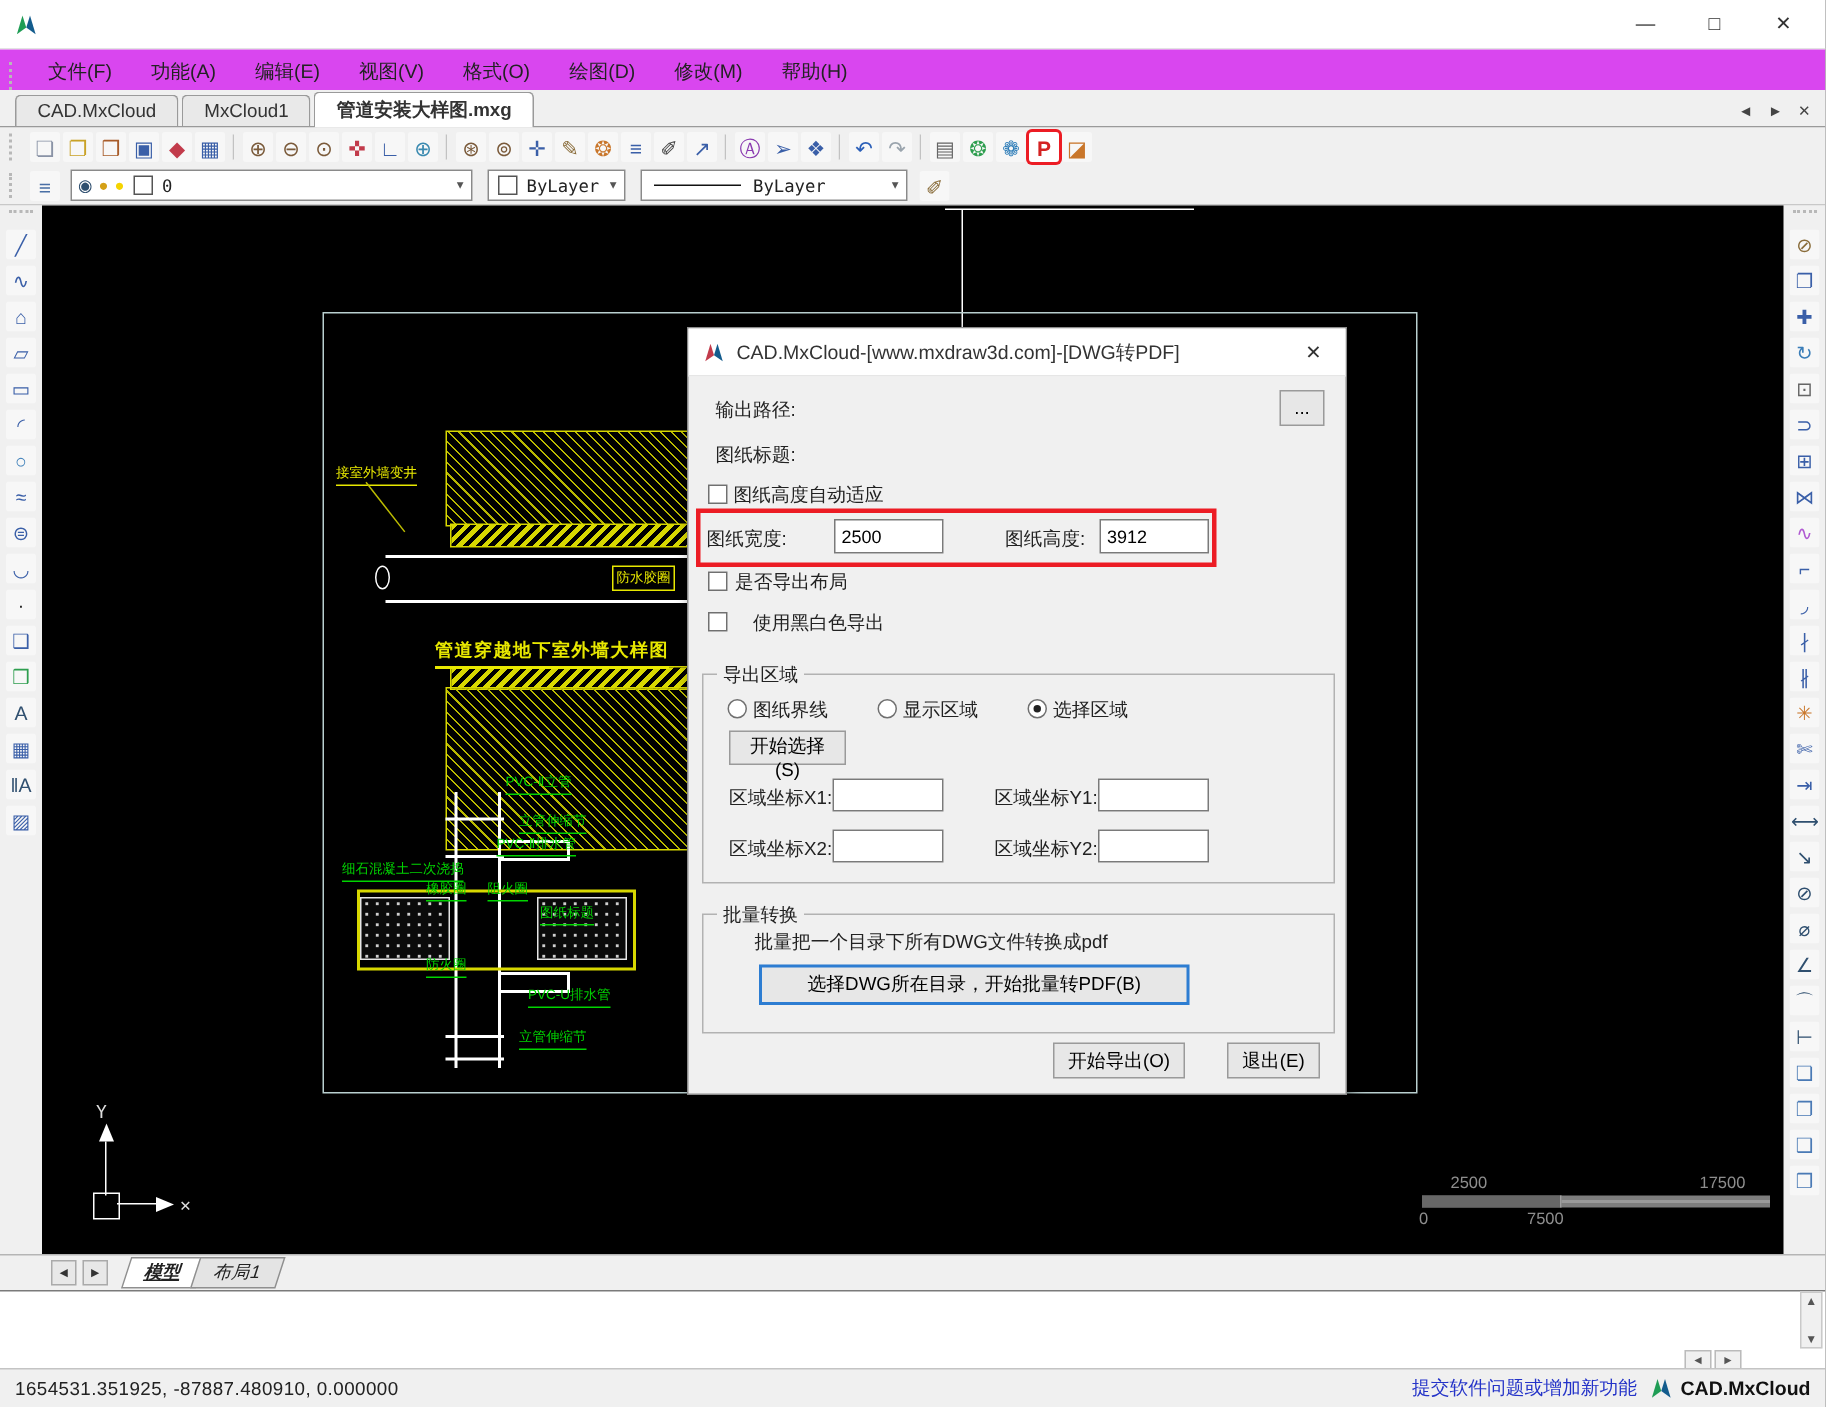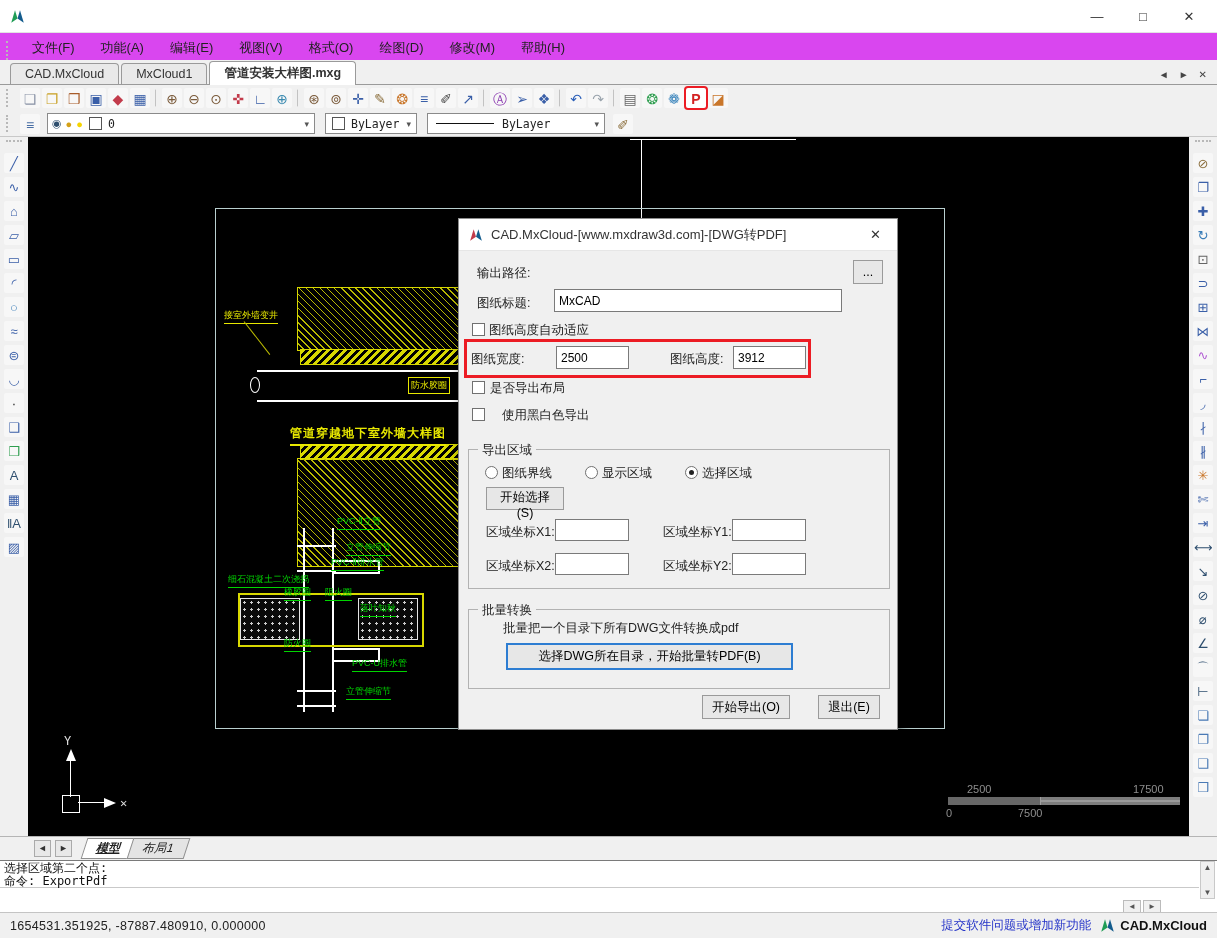--- a/index.html
+++ b/index.html
@@ -325,21 +325,21 @@
     <div class="speckle" style="left:212px;top:461px;width:58px;height:40px"></div>
     <div class="speckle" style="left:330px;top:461px;width:58px;height:40px"></div>
     <div style="position:absolute;left:304px;top:423px;width:44px;height:10px;border:2px solid #fff"></div>
     <div style="position:absolute;left:304px;top:511px;width:44px;height:10px;border:2px solid #fff"></div>
     <span class="gl u" style="left:309px;top:378px">PVC-Ⅱ立管</span>
     <span class="gl u" style="left:318px;top:404px">立管伸缩节</span>
     <span class="gl u" style="left:303px;top:419px">PVC-Ⅱ排水管</span>
     <span class="gl u" style="left:200px;top:436px">细石混凝土二次浇捣</span>
     <span class="gl u" style="left:256px;top:449px">橡胶圈</span>
     <span class="gl u" style="left:297px;top:449px">阻火圈</span>
-    <span class="gl u" style="left:332px;top:465px">落叶知秋</span>
+    <span class="gl u" style="left:332px;top:465px">图纸标题</span>
     <span class="gl u" style="left:256px;top:500px">防火圈</span>
     <span class="gl u" style="left:324px;top:520px">PVC-U排水管</span>
     <span class="gl u" style="left:318px;top:548px">立管伸缩节</span>
 
     <span class="gl" style="left:845px;top:421px;font-size:10px">1.</span>
     <span class="gl" style="left:845px;top:511px;font-size:10px">2.</span>
     <span class="gl" style="left:845px;top:539px;font-size:10px">3.</span>
     <span class="gl u" style="left:848px;top:574px;font-size:10px">排</span>
 
     <span class="ucs-lbl" style="left:36px;top:597px">Y</span>
@@ -367,21 +367,20 @@
           <polygon points="6,7.5 8,1 11,11" fill="#135c8d"></polygon>
         </svg>
       <span>CAD.MxCloud-[www.mxdraw3d.com]-[DWG转PDF]</span>
       <span class="dlg-close">✕</span>
     </div>
 
     <span class="dlg-label" style="left:18px;top:46px">输出路径:</span>
     <button class="btn" style="left:394px;top:41px;width:30px;height:24px">...</button>
 
     <span class="dlg-label" style="left:18px;top:76px">图纸标题:</span>
-    <input class="dlg-input" style="left: 95px; top: 70px; width: 288px;" value="MxCAD">
 
     <span class="cb" style="left:13px;top:104px"></span>
     <span class="dlg-label" style="left:30px;top:103px">图纸高度自动适应</span>
 
     <div class="red-annot" style="left:5px;top:120px;width:347px;height:39px"></div>
     <span class="dlg-label" style="left:12px;top:132px">图纸宽度:</span>
     <input class="dlg-input" style="left: 97px; top: 127px; width: 73px;" value="2500">
     <span class="dlg-label" style="left:211px;top:132px">图纸高度:</span>
     <input class="dlg-input" style="left: 274px; top: 127px; width: 73px;" value="3912">
 
@@ -421,24 +420,20 @@
   <div class="layoutbar">
     <span class="lt-arrow">◄</span>
     <span class="lt-arrow">►</span>
     <span style="display:flex;margin-left:8px">
         <span class="tab active">模型</span>
         <span class="tab">布局1</span>
       </span>
   </div>
 
   <div class="cmd">
-    <div class="cmd-history">
-      <div>选择区域第二个点:</div>
-      <div>命令: ExportPdf</div>
-    </div>
     <div class="cmd-input"></div>
     <div class="cmd-vsb">
       <span class="sb-arrow">▲</span>
       <span class="sb-arrow">▼</span>
     </div>
     <div class="cmd-hsb">
       <span class="hsb-btn">◄</span>
       <span class="hsb-btn">►</span>
     </div>
   </div>

